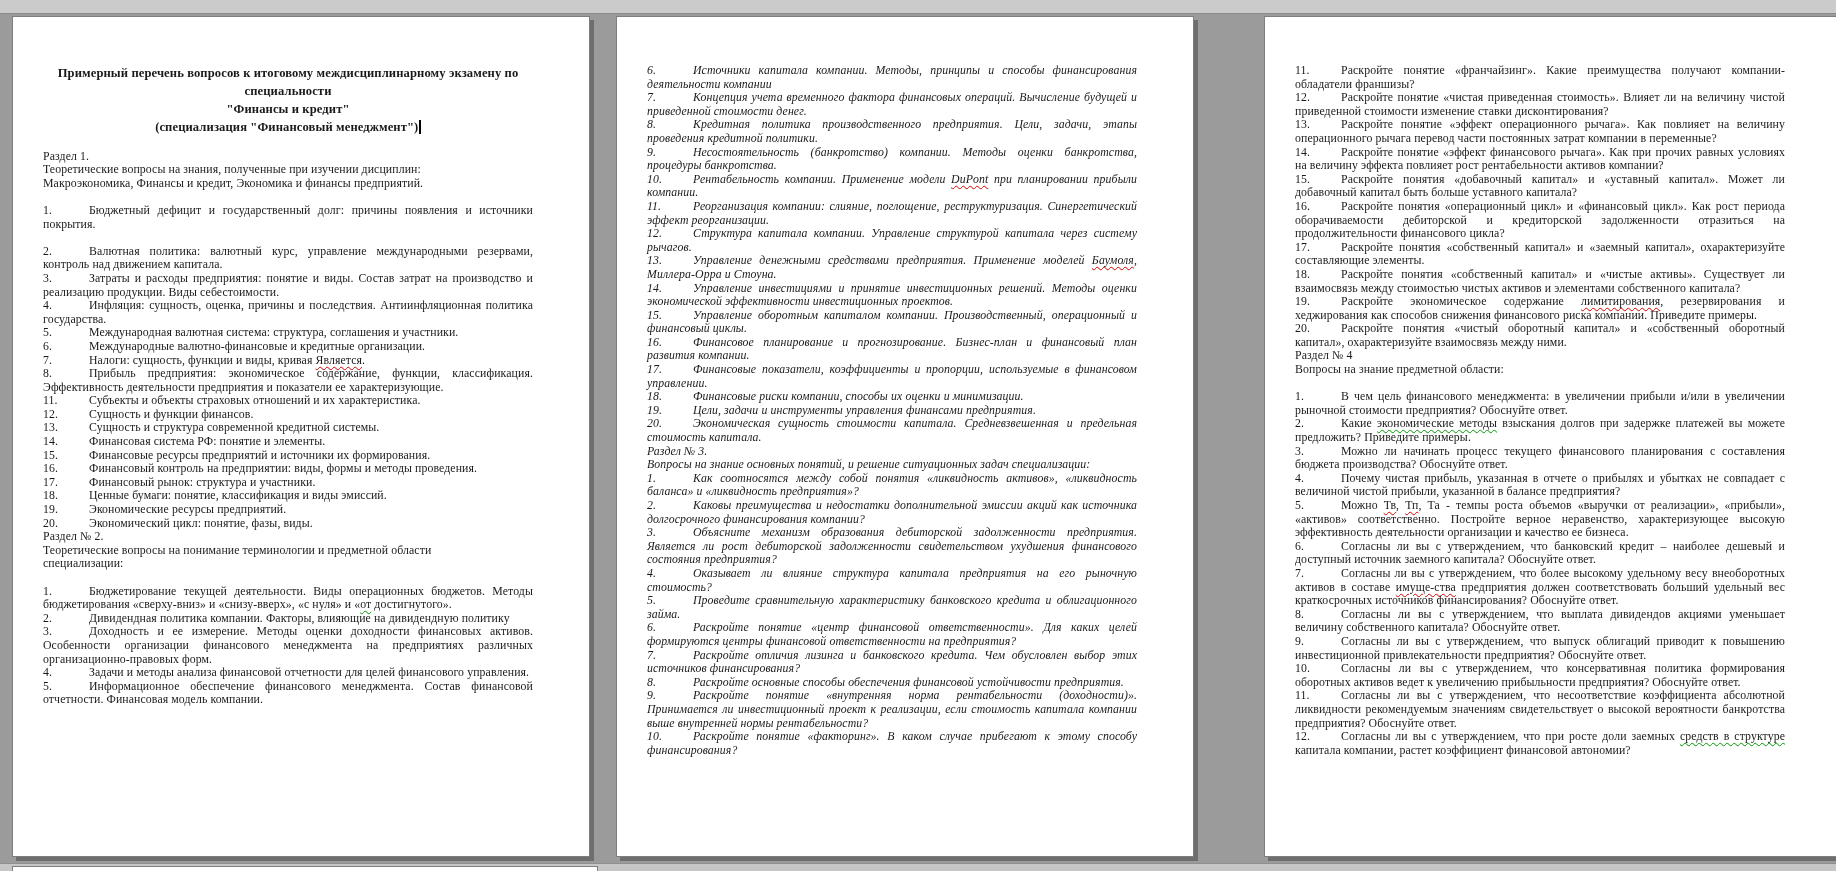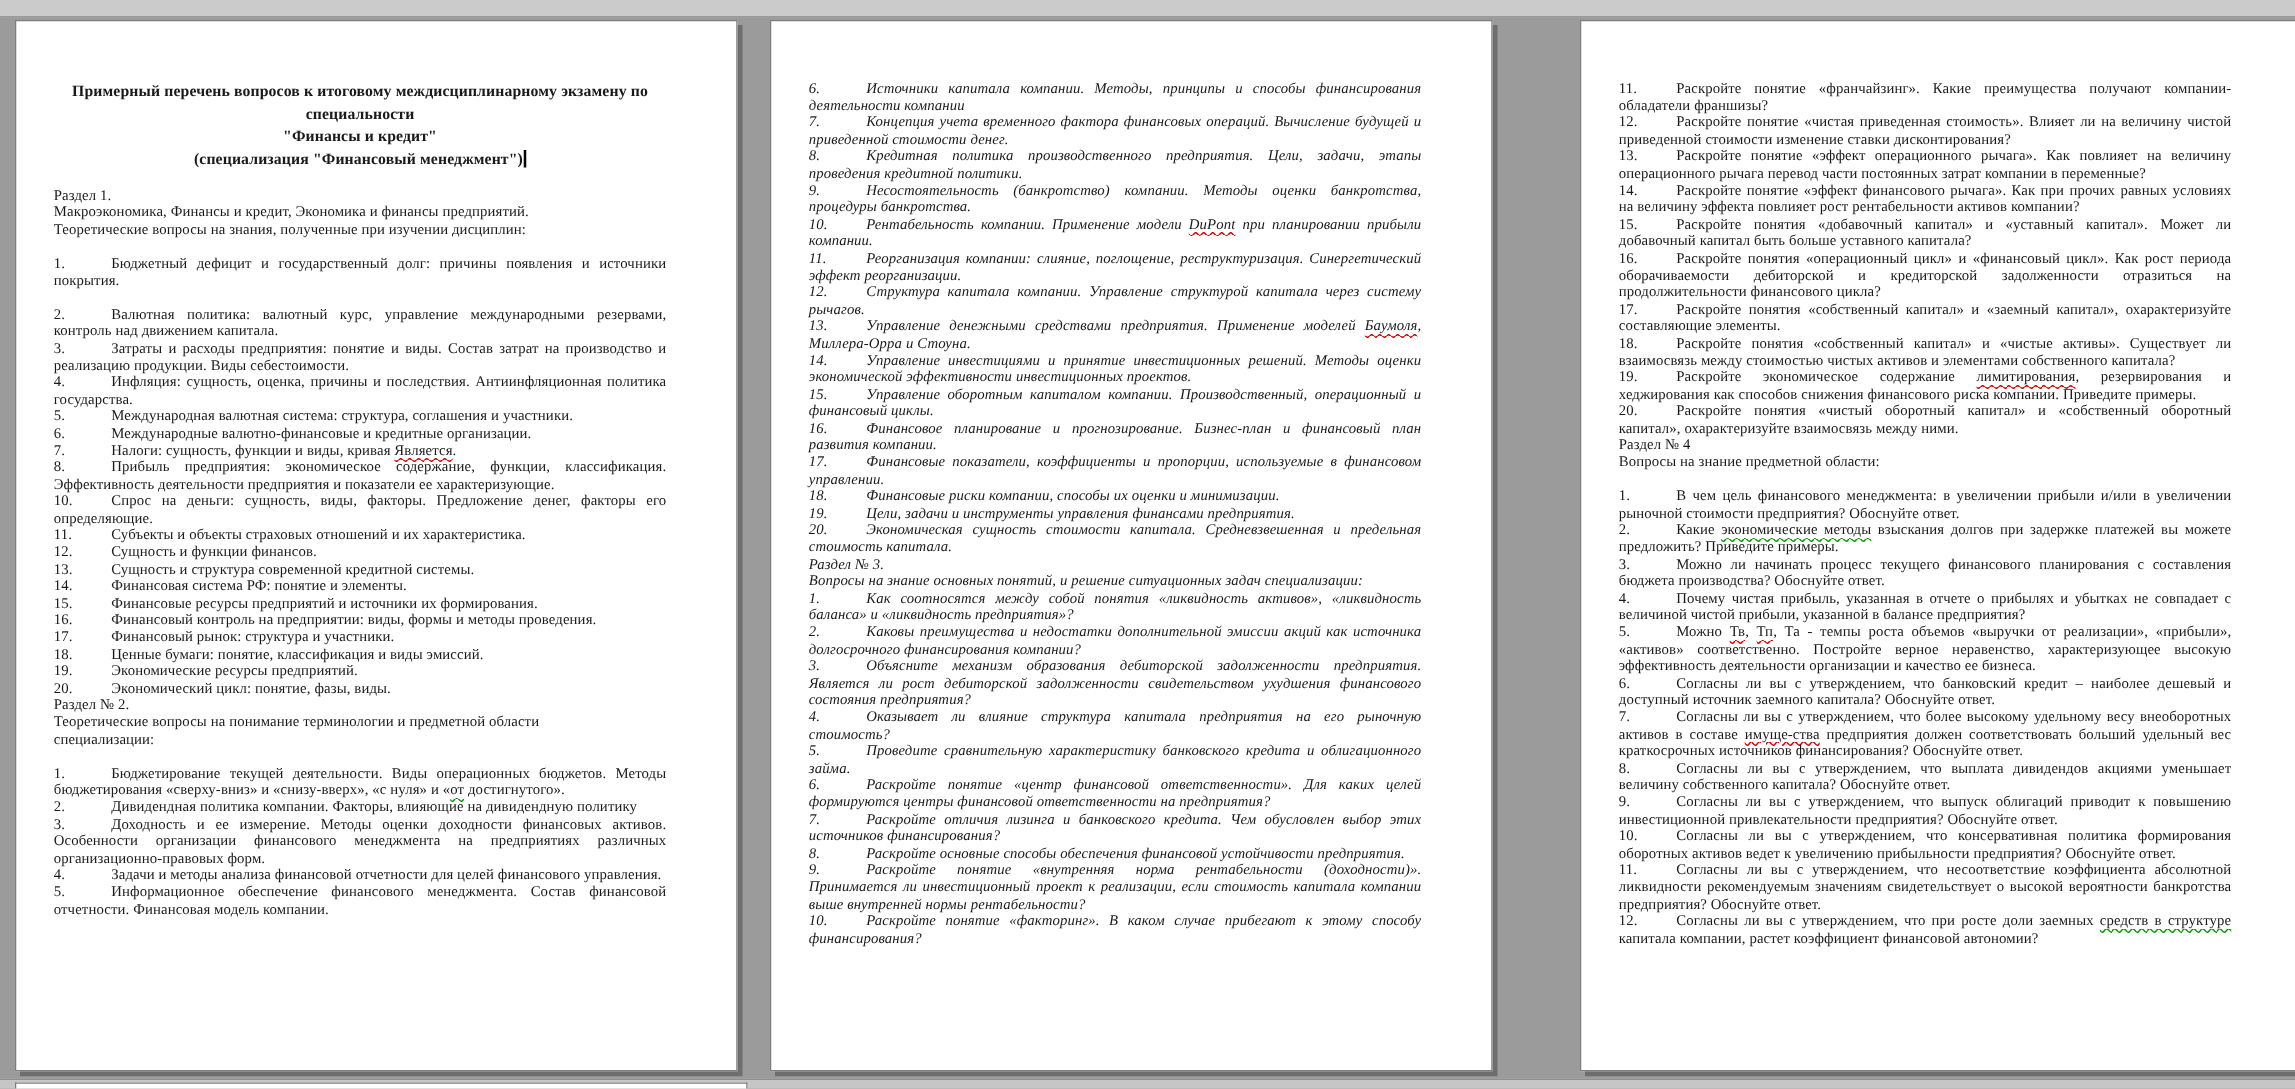--- a/index.html
+++ b/index.html
@@ -55,33 +55,32 @@
 
 <div class="top-strip"></div>
 
 <div class="page" id="page-0">
     <p class="title"><span>Примерный перечень вопросов к итоговому междисциплинарному экзамену по</span></p>
     <p class="title"><span>специальности</span></p>
     <p class="title"><span>"Финансы и кредит"</span></p>
     <p class="title"><span>(специализация "Финансовый менеджмент")</span><span class="caret"></span></p>
     <div class="gap" style="height: 13.6px;"></div>
     <p class="text"><span>Раздел 1.</span></p>
+    <p class="text"><span>Теоретические вопросы на знания, полученные при изучении дисциплин:</span></p>
     <p class="text"><span>Макроэкономика, Финансы и кредит, Экономика и финансы предприятий.</span></p>
-    <p class="text"><span>Теоретические вопросы на знания, полученные при изучении дисциплин:</span></p>
     <div class="gap" style="height: 13.6px;"></div>
     <p class="item"><span class="num">1.</span><span>Бюджетный дефицит и государственный долг: причины появления и источники покрытия.</span></p>
     <div class="gap" style="height: 13.6px;"></div>
     <p class="item"><span class="num">2.</span><span>Валютная политика: валютный курс, управление международными резервами, контроль над движением капитала.</span></p>
     <p class="item"><span class="num">3.</span><span>Затраты и расходы предприятия: понятие и виды. Состав затрат на производство и реализацию продукции. Виды себестоимости.</span></p>
     <p class="item"><span class="num">4.</span><span>Инфляция: сущность, оценка, причины и последствия. Антиинфляционная политика государства.</span></p>
     <p class="item"><span class="num">5.</span><span>Международная валютная система: структура, соглашения и участники.</span></p>
     <p class="item"><span class="num">6.</span><span>Международные валютно-финансовые и кредитные организации.</span></p>
     <p class="item"><span class="num">7.</span><span>Налоги: сущность, функции и виды, кривая </span><span class="sq-r">Является</span><span>.</span></p>
     <p class="item"><span class="num">8.</span><span>Прибыль предприятия: экономическое содержание, функции, классификация. Эффективность деятельности предприятия и показатели ее характеризующие.</span></p>
-    <p class="item"><span class="num">10.</span><span>Спрос на деньги: сущность, виды, факторы. Предложение денег, факторы его определяющие.</span></p>
     <p class="item"><span class="num">11.</span><span>Субъекты и объекты страховых отношений и их характеристика.</span></p>
     <p class="item"><span class="num">12.</span><span>Сущность и функции финансов.</span></p>
     <p class="item"><span class="num">13.</span><span>Сущность и структура современной кредитной системы.</span></p>
     <p class="item"><span class="num">14.</span><span>Финансовая система РФ: понятие и элементы.</span></p>
     <p class="item"><span class="num">15.</span><span>Финансовые ресурсы предприятий и источники их формирования.</span></p>
     <p class="item"><span class="num">16.</span><span>Финансовый контроль на предприятии: виды, формы и методы проведения.</span></p>
     <p class="item"><span class="num">17.</span><span>Финансовый рынок: структура и участники.</span></p>
     <p class="item"><span class="num">18.</span><span>Ценные бумаги: понятие, классификация и виды эмиссий.</span></p>
     <p class="item"><span class="num">19.</span><span>Экономические ресурсы предприятий.</span></p>
     <p class="item"><span class="num">20.</span><span>Экономический цикл: понятие, фазы, виды.</span></p>

